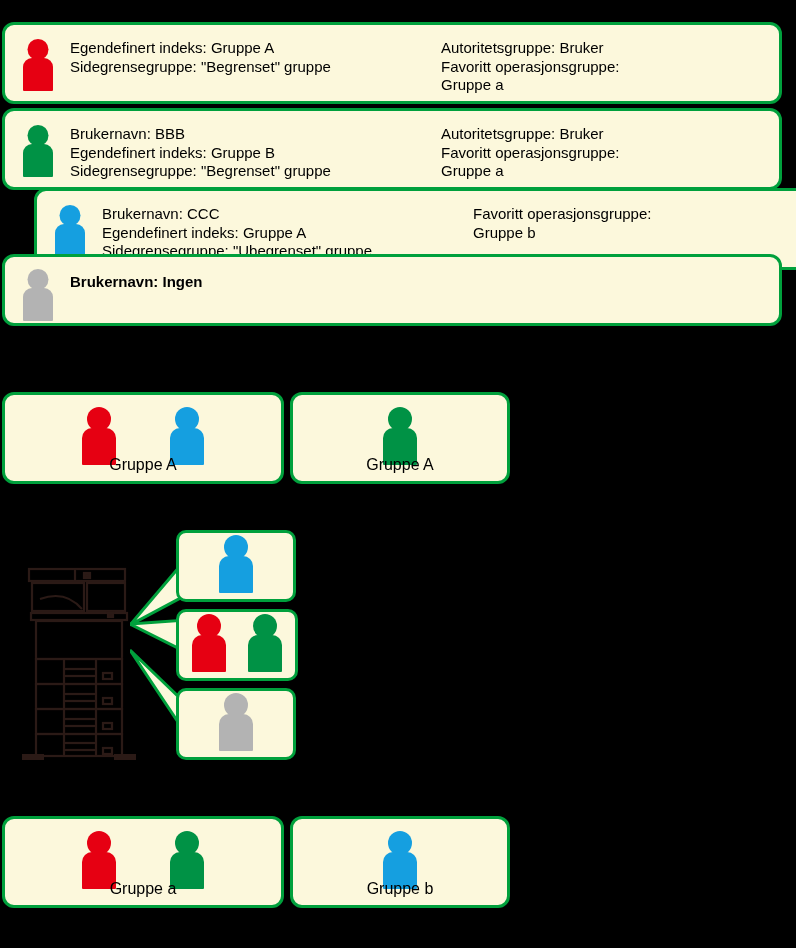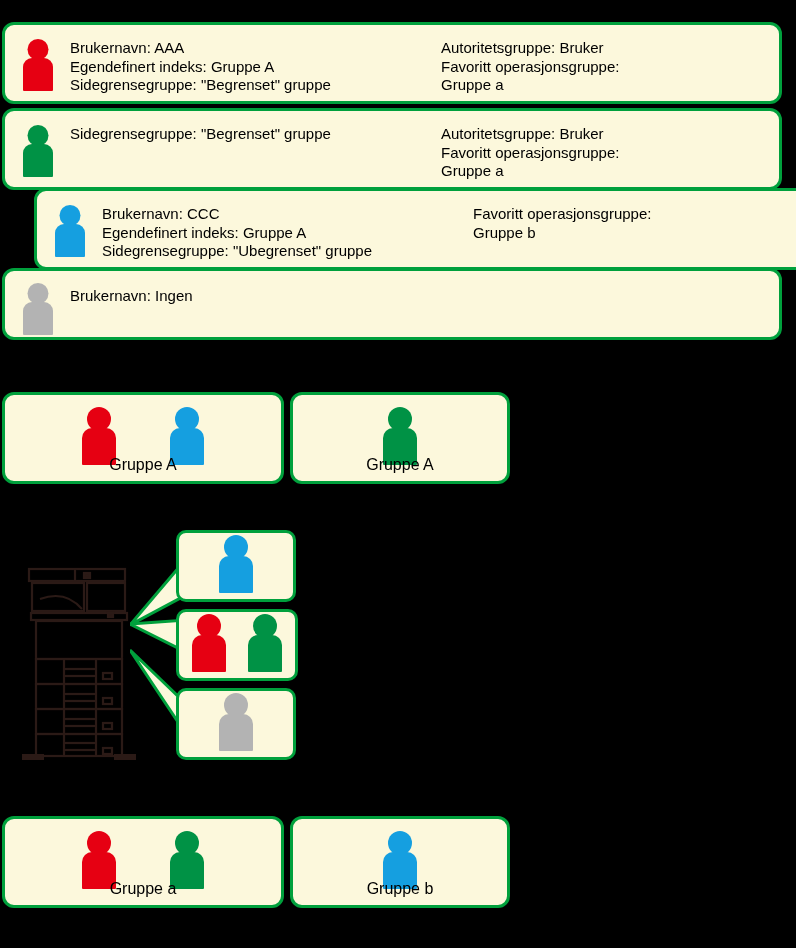--- a/index.html
+++ b/index.html
@@ -22,21 +22,21 @@
     border: 3px solid #00A03C;
     border-radius: 12px;
     box-sizing: border-box;
   }
 
   
   .user-row { left: 2px; width: 780px; height: 82px; }
   .user-row.r1 { top: 22px; }
   .user-row.r2 { top: 108px; }
   .user-row.r3 { top: 188px; margin-left: 32px; }
-  .user-row.r4 { top: 268px; height: 72px; }
+  .user-row.r4 { top: 254px; height: 72px; font-weight: bold; }
 
   .row-avatar {
     position: absolute;
     left: 18px;
     top: 14px;
   }
   .user-row.r4 .row-avatar { top: 12px; }
 
   .col {
     position: absolute;
@@ -145,36 +145,37 @@
   }
 </style>
 </head>
 <body>
 
 <div class="card user-row r1">
   <span class="row-avatar">
     <span class="person sm"><span class="head" style="background:#E60012"></span><span class="body" style="background:#E60012"></span></span>
   </span>
   <div class="col col-left">
-    <div>Brukernavn: AAA</div>
     <div>Egendefinert indeks: Gruppe A</div>
     <div>Sidegrensegruppe: "Begrenset" gruppe</div>
   </div>
   <div class="col col-right">
     <div>Autoritetsgruppe: Bruker</div>
     <div>Favoritt operasjonsgruppe:</div>
     <div>Gruppe a</div>
   </div>
 </div>
 
 <div class="card user-row r2">
   <span class="row-avatar">
     <span class="person sm"><span class="head" style="background:#009245"></span><span class="body" style="background:#009245"></span></span>
   </span>
   <div class="col col-left">
+    <div>Brukernavn: BBB</div>
+    <div>Egendefinert indeks: Gruppe B</div>
     <div>Sidegrensegruppe: "Begrenset" gruppe</div>
   </div>
   <div class="col col-right">
     <div>Autoritetsgruppe: Bruker</div>
     <div>Favoritt operasjonsgruppe:</div>
     <div>Gruppe a</div>
   </div>
 </div>
 
 <div class="card user-row r3">

